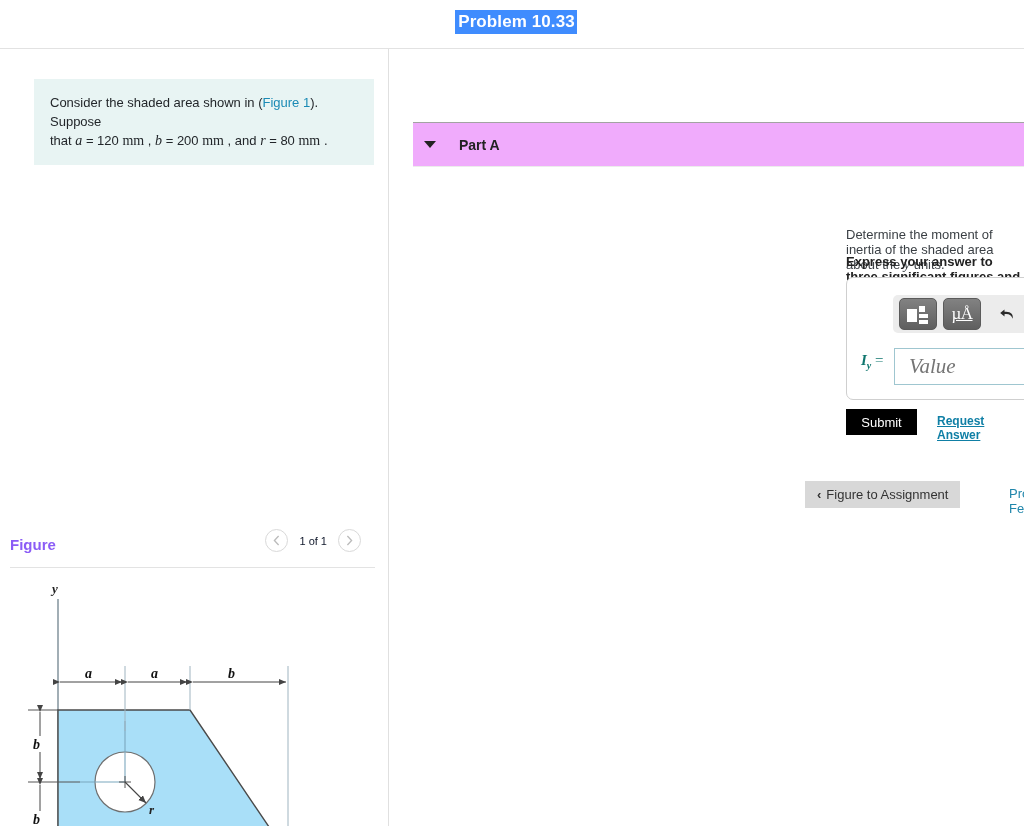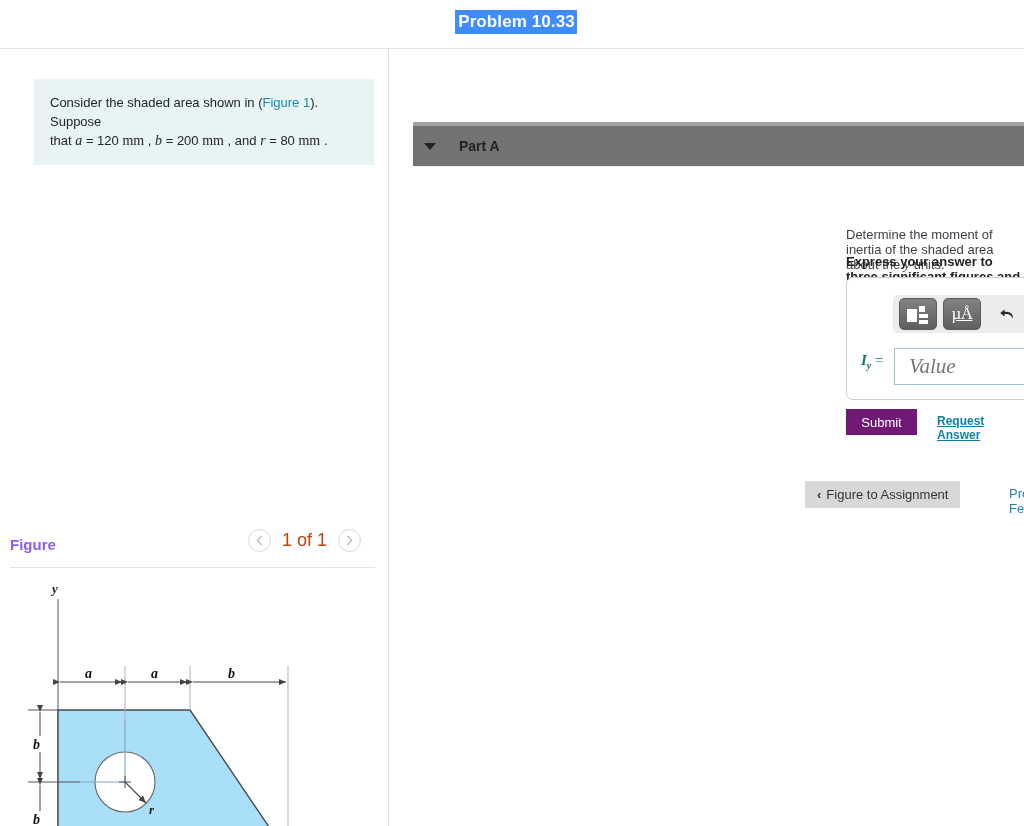--- a/index.html
+++ b/index.html
@@ -62,22 +62,22 @@
   }
   #statement-box .lnk { color: #1a8ab5; }
   .mvar { font-family: "Liberation Serif", serif; font-style: italic; font-size: 14px; }
   .munit { font-family: "Liberation Serif", serif; font-size: 14px; }
 
   
   #part-header {
     position: absolute;
     top: 73px; left: 23px;
     width: 611px; height: 45px;
-    background: #737373;
-    border-top: 4px solid #a3a3a3;
+    background: #f0abfc;
+    border-top: 1px solid #a3a3a3;
     border-bottom: 1px solid #ececec;
     display: flex; align-items: center;
   }
   #part-caret {
     width: 0; height: 0;
     border-left: 6px solid transparent;
     border-right: 6px solid transparent;
     border-top: 7px solid #222;
     margin-left: 11px;
   }
@@ -159,21 +159,21 @@
     color: #a9a9a9;
     padding: 0 0 0 14px;
     outline: none;
   }
   #value-input { left: 47px; width: 150px; }
 
   
   #submit-btn {
     position: absolute; top: 360px; left: 456px;
     width: 71px; height: 26px;
-    background: #701a75;
+    background: #000000;
     color: #fff;
     font-size: 13px;
     border: none;
     cursor: pointer;
     font-family: "Liberation Sans", sans-serif;
   }
   #request-answer {
     position: absolute; top: 365px; left: 547px;
     font-size: 12px; font-weight: bold;
     color: #0f7fa5;
@@ -216,21 +216,21 @@
   .nav-circle {
     width: 23px; height: 23px;
     border: 1px solid #d9d9d9;
     border-radius: 50%;
     display: flex; align-items: center; justify-content: center;
     color: #b4b4b4; font-size: 11px;
     cursor: pointer;
     background: #fff;
   }
   #figure-count {
-    font-size: 18px; color: #c2410c;
+    font-size: 11px; color: #0f172a;
     margin: 0 11px;
   }
   #figure-divider {
     position: absolute; top: 518px; left: 10px;
     width: 365px; height: 1px; background: #e3e3e3;
   }
   #figure-canvas {
     position: absolute; top: 522px; left: 0;
     width: 389px; height: 256px;
   }

